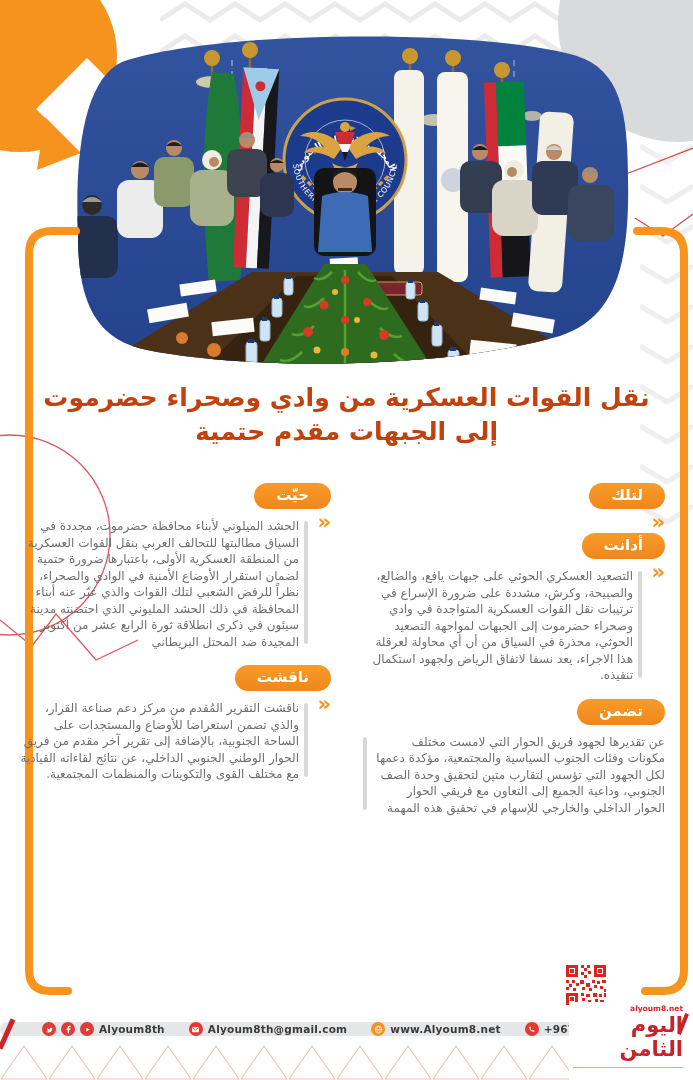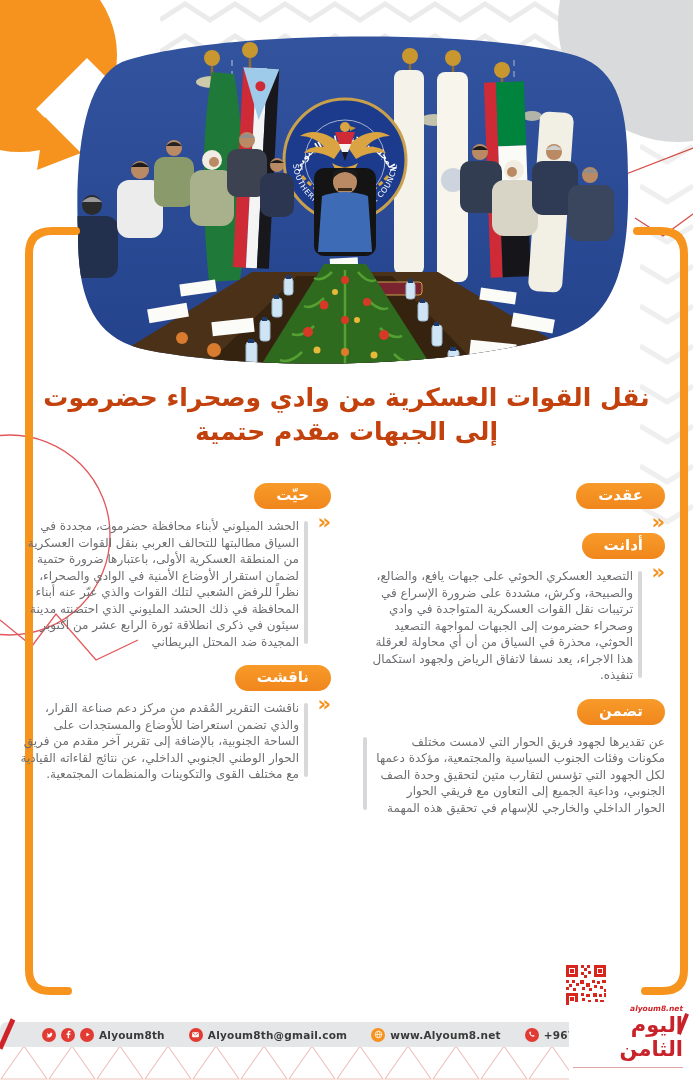--- a/index.html
+++ b/index.html
@@ -19,33 +19,33 @@
          color:#fff;font-size:15px;font-weight:bold;padding:3px 22px 5px;border-radius:16px;
          margin-bottom:9px;}
   .para{position:relative;color:#6D6E71;font-size:12px;line-height:16.5px;margin-bottom:15px;}
   .para.with-quote{padding-right:32px;}
   .para.bar-left{padding-left:14px;}
   .quote{position:absolute;right:0;top:-4px;color:#F6921E;font-size:21px;font-weight:bold;}
   .vbar{position:absolute;width:4px;border-radius:2px;background:#D7D8DA;top:3px;bottom:6px;}
   .vbar-right{right:23px;}
   .vbar-left{left:3px;}
   
-  .footerbar{position:absolute;left:0;top:1022px;width:100%;height:25px;background:#E5E6E7;z-index:7;
+  .footerbar{position:absolute;left:0;top:1022px;width:100%;height:14px;background:#E5E6E7;z-index:7;
              display:flex;align-items:center;padding-left:42px;box-sizing:border-box;direction:ltr;border-radius:7px;}
   .contact{display:flex;align-items:center;gap:5px;margin-right:24px;}
   .ctext{font-size:10.5px;color:#3a3a3a;font-weight:bold;letter-spacing:.2px;}
   .cicon{width:14px;height:14px;border-radius:50%;display:inline-flex;align-items:center;
          justify-content:center;}
   .cicon.red{background:#E23B33;}
   .cicon.orange{background:#F6921E;}
   .cicon svg{display:block;}
   .slashmark{position:absolute;width:5px;background:#CE2429;z-index:8;}
   .logobox{position:absolute;right:0;top:1002px;width:124px;min-height:70px;background:#fff;z-index:9;
            box-sizing:border-box;padding:2px 10px 4px 4px;text-align:right;direction:rtl;}
-  .logosite{font-size:7.5px;color:#CE2429;font-weight:bold;direction:ltr;text-align:right;font-style:italic;}
+  .logosite{font-size:7.5px;color:#CE2429;font-weight:bold;direction:ltr;text-align:right;}
   .logoname{font-size:21px;line-height:24px;color:#C8232B;font-weight:800;position:relative;}
   .logoname .lslash{position:absolute;right:-2px;top:0;width:4px;height:22px;background:#C8232B;
                     transform:rotate(22deg);}
   .logotag{font-size:8px;color:#58595B;margin-top:6px;border-top:1px solid #E0A5A2;padding-top:14px;}
   .qr{position:absolute;right:85px;top:963px;z-index:7;}
 </style>
 </head>
 <body>
 
 <div class="page">
@@ -297,21 +297,21 @@
     </g>
   </svg>
 
   <div class="headline">
     <div>نقل القوات العسكرية من وادي وصحراء حضرموت</div>
     <div>إلى الجبهات مقدم حتمية</div>
   </div>
 
   <div class="col col-right">
     <section>
-      <div class="badge">عقدت</div>
+      <div class="badge">لتلك</div>
       <div class="para with-quote">
         <span class="quote">«</span>
         <span class="vbar vbar-right"></span>
       </div>
     </section>
     <section>
       <div class="badge">أدانت</div>
       <div class="para with-quote">
         <span class="quote">«</span>
         <span class="vbar vbar-right"></span>

